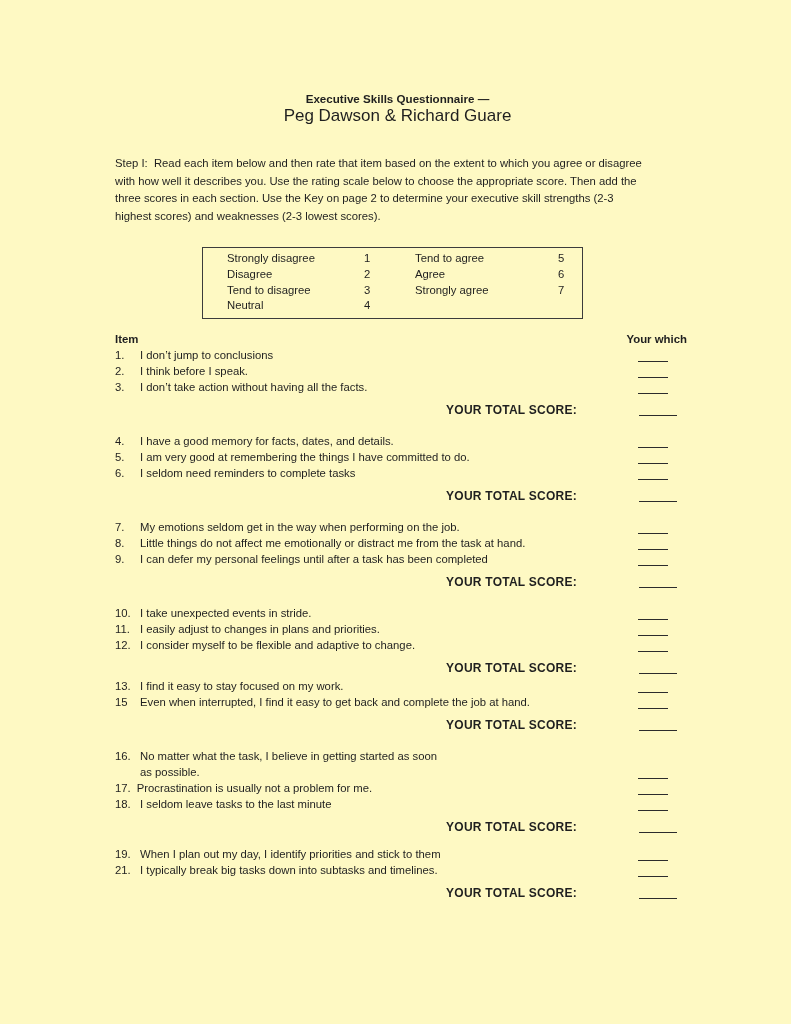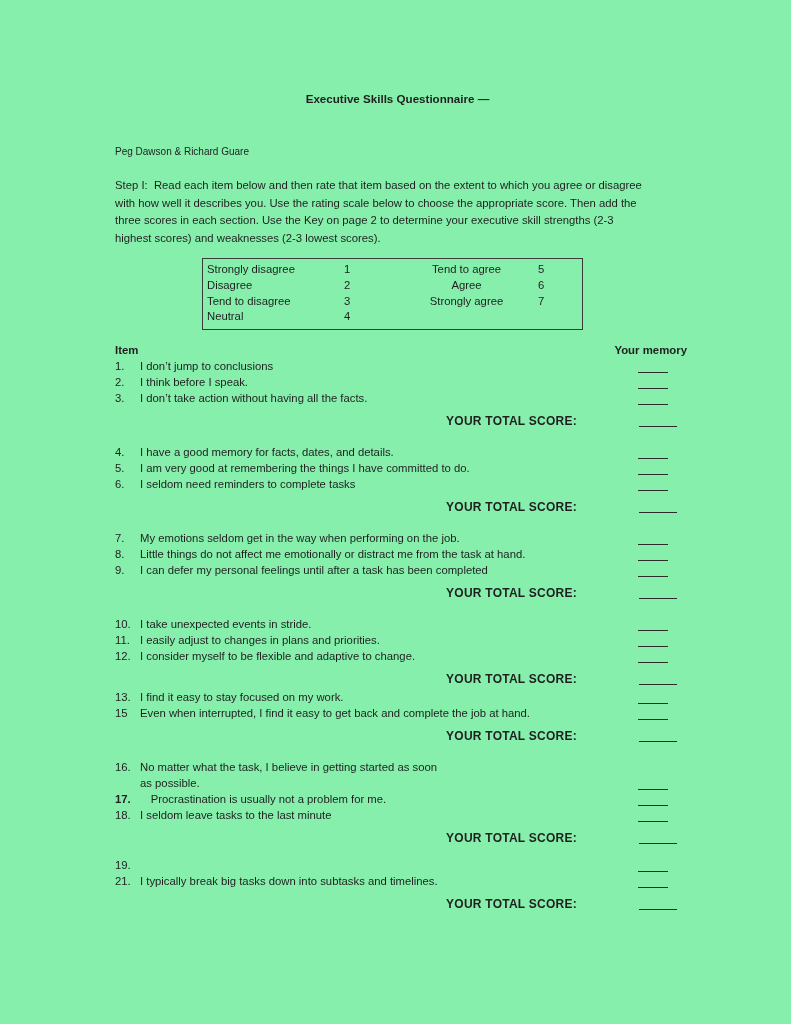--- a/index.html
+++ b/index.html
@@ -5,72 +5,71 @@
   * { box-sizing: border-box; }
   html, body { margin: 0; padding: 0; }
   body {
     width: 791px; height: 1024px;
     background: #e9e9e9;
     font-family: "Liberation Sans", "DejaVu Sans", sans-serif;
   }
   .sheet {
     position: relative;
     width: 791px; height: 1024px;
-    background: #86efac;
+    background: #fef9c3;
     color: #1f1f1f;
     overflow: hidden;
   }
   .content {
     position: absolute;
     left: 115px; top: 90px;
     width: 565px;
   }
   .doc-title {
     text-align: center;
     font-weight: bold;
     font-size: 11.6px;
     line-height: 17px;
   }
   .doc-subtitle {
-    text-align: left;
-    font-size: 10px;
+    text-align: center;
+    font-size: 17px;
     line-height: 17px;
-    margin-top: 36px;
   }
   .instructions {
-    margin-top: 17px;
+    margin-top: 31px;
     font-size: 11.3px;
     line-height: 17.6px;
     white-space: pre-wrap;
   }
   .scale-table {
-    margin-top: 11px;
+    margin-top: 22px;
     margin-left: 87px;
     width: 381px;
     border: 1.5px solid #3c3c3c;
-    padding: 3px 8px 4px 4px;
+    padding: 3px 8px 4px 24px;
   }
   .srow { display: flex; line-height: 15.7px; font-size: 11.3px; }
   .scell { display: flex; }
   .scell.left { width: 188px; flex: none; }
-  .scell.right { flex: 1; text-align: center; }
+  .scell.right { flex: 1; }
   .slabel.l { width: 137px; flex: none; }
   .slabel.r { width: 143px; flex: none; }
   .list-header {
     margin-top: 12px;
     display: flex;
     justify-content: space-between;
     font-weight: bold;
     font-size: 11.4px;
     line-height: 16px;
   }
   .score-header { margin-right: -7px; }
   .row { display: flex; font-size: 11.3px; line-height: 16px; }
   .num { flex: none; width: 25px; }
-  .num.tight { width: auto; margin-right: 20px; font-weight: bold; }
+  .num.tight { width: auto; margin-right: 6px; }
   .itext { white-space: pre-wrap; }
   .sp { flex: 1; }
   .blank {
     flex: none; width: 30px; height: 0;
     border-bottom: 1.7px solid #2c2c2c;
     align-self: flex-end;
     margin-bottom: 1px; margin-right: 12px;
   }
   .trow {
     display: flex; justify-content: flex-end;
@@ -136,21 +135,21 @@
         <div class="scell left">
             <span class="slabel l">Neutral</span>
             <span class="sval">4</span>
           </div>
         <div class="scell right"></div>
       </div>
     </div>
 
     <div class="list-header">
       <span>Item</span>
-      <span class="score-header">Your memory</span>
+      <span class="score-header">Your which</span>
     </div>
 
     <div class="row">
         <span class="num">1.</span>
         <span class="itext">I don’t jump to conclusions</span>
         <span class="sp"></span>
         <span class="blank"></span>
       </div>
     <div class="row">
         <span class="num">2.</span>
@@ -278,20 +277,21 @@
         <span class="sp"></span>
         <span class="blank"></span>
       </div>
     <div class="trow med">
         <span class="tlabel">YOUR TOTAL SCORE:</span>
         <span class="tblank"></span>
       </div>
 
     <div class="row">
         <span class="num">19.</span>
+        <span class="itext">When I plan out my day, I identify priorities and stick to them</span>
         <span class="sp"></span>
         <span class="blank"></span>
       </div>
     <div class="row">
         <span class="num">21.</span>
         <span class="itext">I typically break big tasks down into subtasks and timelines.</span>
         <span class="sp"></span>
         <span class="blank"></span>
       </div>
     <div class="trow">

